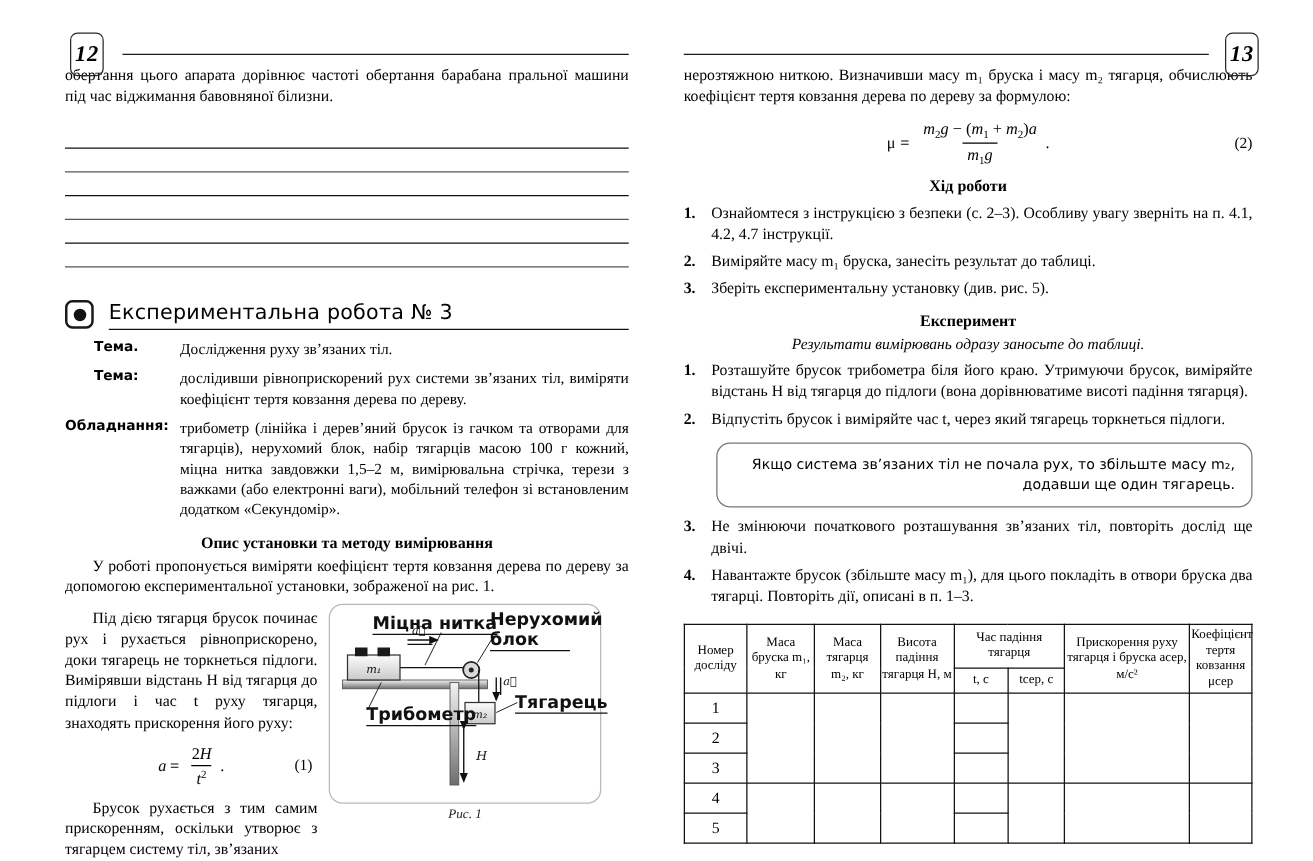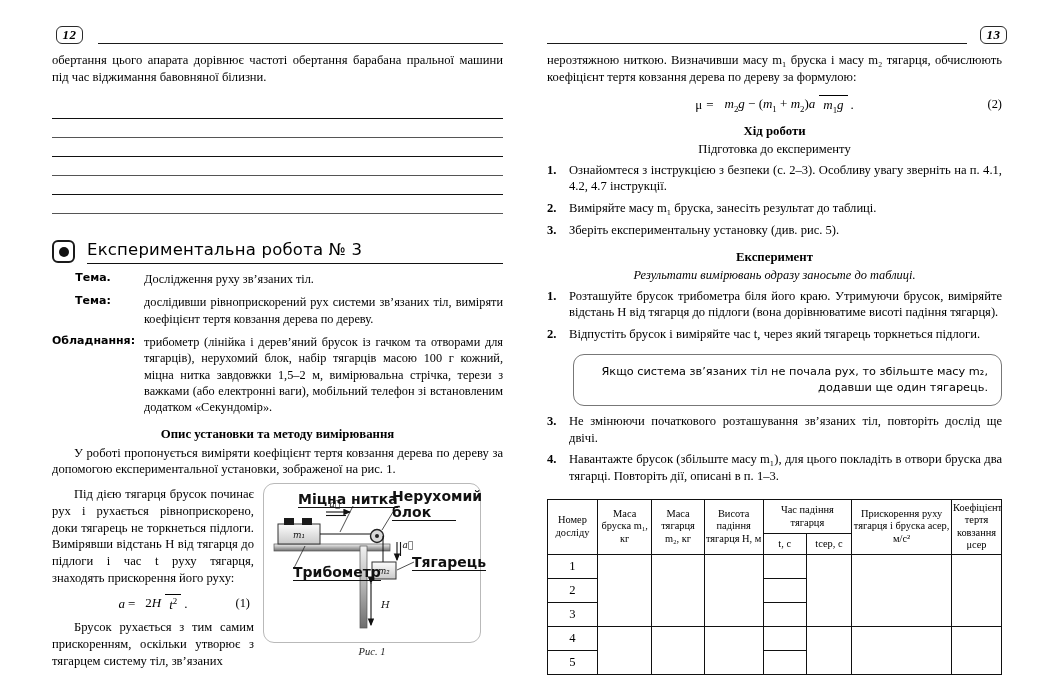--- a/index.html
+++ b/index.html
@@ -12,24 +12,24 @@
     overflow: hidden;
   }
   .spread { display: flex; width: 1050px; height: 689px; }
   .page { position: relative; height: 689px; }
   .page-left  { width: 525px; padding: 22px 22px 8px 52px; }
   .page-right { width: 525px; padding: 22px 48px 8px 22px; }
 
   
   .pagenum {
     position: absolute; top: 26px;
-    width: 27px; height: 18px;
+    width: 27px; height: 35px;
     border: 1.4px solid #2a2a2a; border-radius: 6px;
     font-family: "Liberation Serif", serif;
-    font-style: italic; font-weight: 700; font-size: 13px;
+    font-style: italic; font-weight: 700; font-size: 18px;
     display: flex; align-items: center; justify-content: center;
     letter-spacing: .5px;
   }
   .pagenum-left  { left: 56px; }
   .pagenum-right { right: 43px; }
 
   .headrule { position: absolute; height: 0; border-top: 1.6px solid #1a1a1a; top: 43px; }
   .headrule-left  { left: 98px; right: 22px; }
   .headrule-right { left: 22px; right: 83px; }
 
@@ -75,21 +75,21 @@
 
   .para { margin-top: 3px; text-indent: 22px; font-size: 12.6px; line-height: 1.33; text-align: justify; }
 
   
   .lower { display: flex; margin-top: 5px; gap: 9px; }
   .lower-txt { width: 202px; font-size: 12.4px; line-height: 1.33; text-align: justify; }
 
   
   .eq-line { display: flex; align-items: center; justify-content: center; margin: 7px 0 6px; position: relative; }
   .eq { display: inline-flex; align-items: center; font-size: 13px; }
-  .frac { display: inline-flex; flex-direction: row; align-items: center; vertical-align: middle; margin: 0 3px; }
+  .frac { display: inline-flex; flex-direction: column; align-items: center; vertical-align: middle; margin: 0 3px; }
   .frac .num { padding: 0 4px 1px; }
   .frac .den { padding: 1px 4px 0; border-top: 1.2px solid #000; }
   .eqno { position: absolute; right: 0; font-size: 12.4px; }
   .eqno-l { right: 4px; }
   sub, sup { font-size: .68em; }
   .mvar { font-style: italic; }
 
   
   .figbox {
     width: 218px; height: 160px;
@@ -271,21 +271,20 @@
         <span class="frac">
           <span class="num nowrap"><span class="mvar">m</span><sub>2</sub><span class="mvar">g</span> − (<span class="mvar">m</span><sub>1</sub> + <span class="mvar">m</span><sub>2</sub>)<span class="mvar">a</span></span>
           <span class="den nowrap"><span class="mvar">m</span><sub>1</sub><span class="mvar">g</span></span>
         </span>
         <span>.</span>
       </span>
       <span class="eqno">(2)</span>
     </div>
 
     <div class="centre-head" style="margin-top:9px;">Хід роботи</div>
-    <div class="centre-sub">Підготовка до експерименту</div>
 
     <ol class="olist">
       <li>
           <span class="n">1.</span>
           <span class="t">Ознайомтеся з інструкцією з безпеки (с. 2–3). Особливу увагу зверніть на п. 4.1, 4.2, 4.7 інструкції.</span>
         </li>
       <li>
           <span class="n">2.</span>
           <span class="t">Виміряйте масу m₁ бруска, занесіть результат до таблиці.</span>
         </li>

